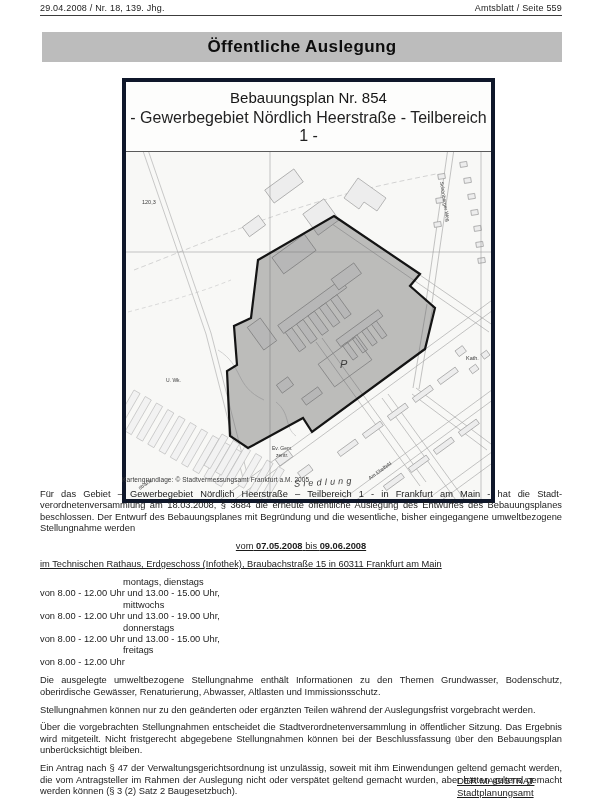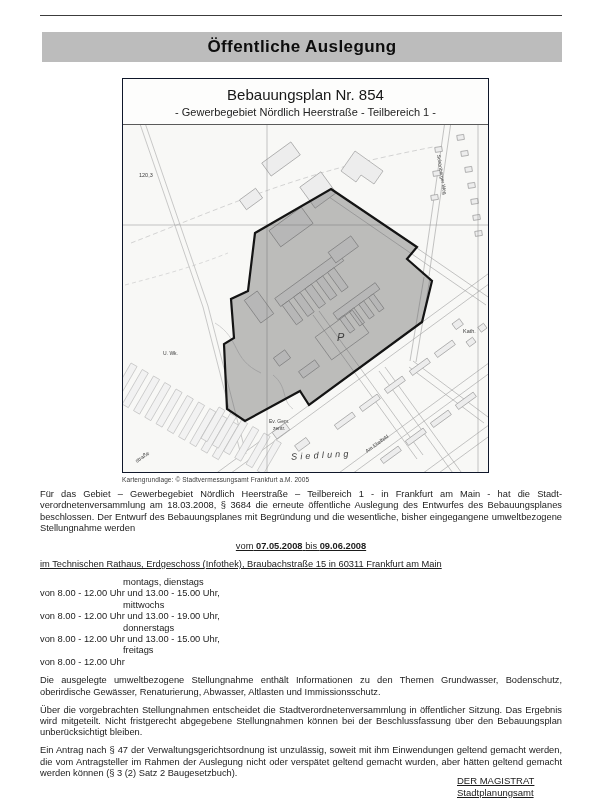--- a/index.html
+++ b/index.html
@@ -17,27 +17,27 @@
   .header-rule{
     position:absolute;left:40px;top:15px;width:522px;height:1px;background:#3c3c3c;
   }
   .banner{
     position:absolute;left:42px;top:32px;width:520px;height:30px;
     background:#bcbcbc;display:flex;align-items:center;justify-content:center;
   }
   .banner span{font-size:17px;font-weight:bold;color:#0d0d0d;letter-spacing:.4px;}
   .plan-box{
     position:absolute;left:122px;top:78px;width:365px;
-    border:1px solid #0f172a;background:#fdfdfc;
+    border:4px solid #0f172a;background:#fdfdfc;
   }
   .plan-box-head{
     border-bottom:1px solid #5a5a5a;text-align:center;padding:7px 0 6px 0;
   }
   .plan-title{font-size:15px;color:#161616;margin-bottom:3px;}
-  .plan-subtitle{font-size:11px;color:#222;}
+  .plan-subtitle{font-size:16px;color:#222;}
   .map-wrap{display:block;line-height:0;}
   .map-credit{
     position:absolute;left:122px;top:476px;font-size:6.5px;color:#3a3a3a;letter-spacing:.1px;
   }
   .body{
     position:absolute;left:40px;top:489px;width:522px;
     font-size:9.3px;line-height:11.4px;text-align:justify;
   }
   .body p{margin:0 0 6.5px 0;}
   .date-line{text-align:center;margin:0 0 6.5px 0;text-decoration:underline;}
@@ -50,20 +50,24 @@
   .sign-block{
     position:absolute;left:457px;top:775px;font-size:9.5px;line-height:11.5px;color:#1b1b1b;text-decoration:underline;
   }
   svg text{font-family:"Liberation Sans","DejaVu Sans",sans-serif;fill:#3d3d3d;}
 </style>
 </head>
 <body>
 
 <div class="page">
 
+  <div class="header">
+    <span>29.04.2008 / Nr. 18, 139. Jhg.</span>
+    <span>Amtsblatt / Seite 559</span>
+  </div>
   <div class="header-rule"></div>
 
   <div class="banner">
     <span>Öffentliche Auslegung</span>
   </div>
 
   <div class="plan-box">
     <div class="plan-box-head">
       <div class="plan-title">Bebauungsplan Nr. 854</div>
       <div class="plan-subtitle">- Gewerbegebiet Nördlich Heerstraße - Teilbereich 1 -</div>
@@ -228,20 +232,21 @@
         <span class="hours-days">donnerstags</span>
         <span class="hours-times">von 8.00 - 12.00 Uhr und 13.00 - 15.00 Uhr,</span>
       </div>
       <div class="hours-row">
         <span class="hours-days">freitags</span>
         <span class="hours-times">von 8.00 - 12.00 Uhr</span>
       </div>
     </div>
 
     <p>Die ausgelegte umweltbezogene Stellungnahme enthält Informationen zu den Themen Grundwasser, Boden­schutz, oberirdische Gewässer, Renaturierung, Abwasser, Altlasten und Immissionsschutz.</p>
+    <p>Stellungnahmen können nur zu den geänderten oder ergänzten Teilen während der Auslegungsfrist vorge­bracht werden.</p>
     <p>Über die vorgebrachten Stellungnahmen entscheidet die Stadtverordnetenversammlung in öffentlicher Sit­zung. Das Ergebnis wird mitgeteilt. Nicht fristgerecht abgegebene Stellungnahmen können bei der Beschluss­fassung über den Bebauungsplan unberücksichtigt bleiben.</p>
     <p>Ein Antrag nach § 47 der Verwaltungsgerichtsordnung ist unzulässig, soweit mit ihm Einwendungen geltend gemacht werden, die vom Antragsteller im Rahmen der Auslegung nicht oder verspätet geltend gemacht wurden, aber hätten geltend gemacht werden können (§ 3 (2) Satz 2 Baugesetzbuch).</p>
   </div>
 
   <div class="sign-block">
     <div>DER MAGISTRAT</div>
     <div>Stadtplanungsamt</div>
   </div>
 
 </div>

